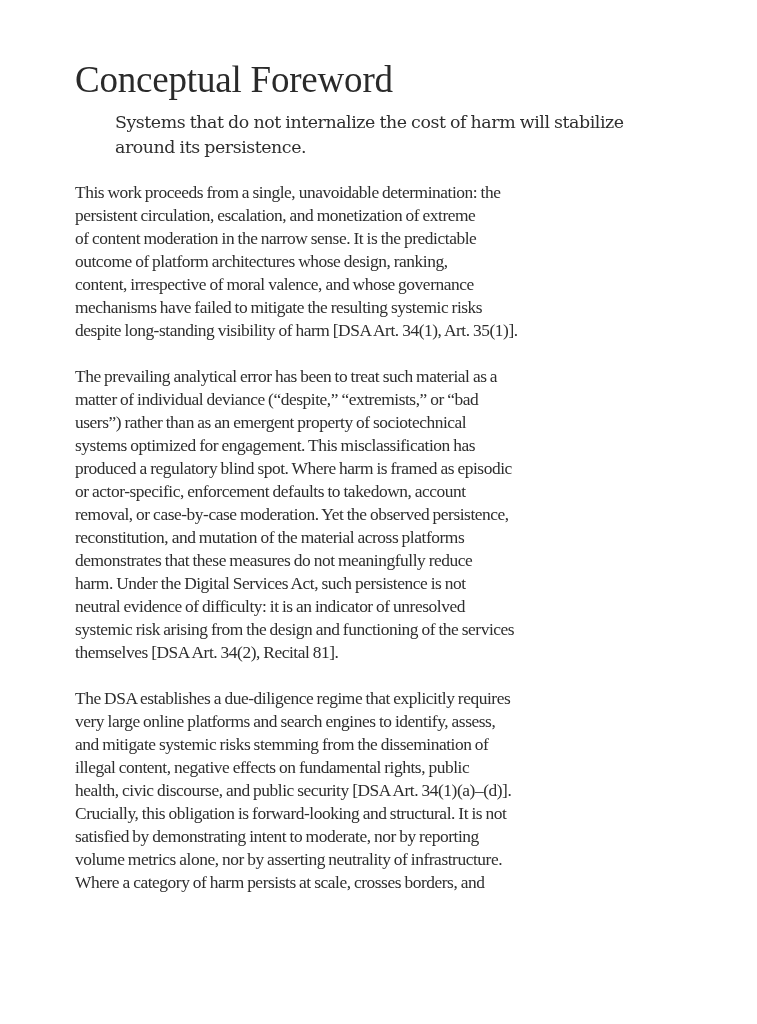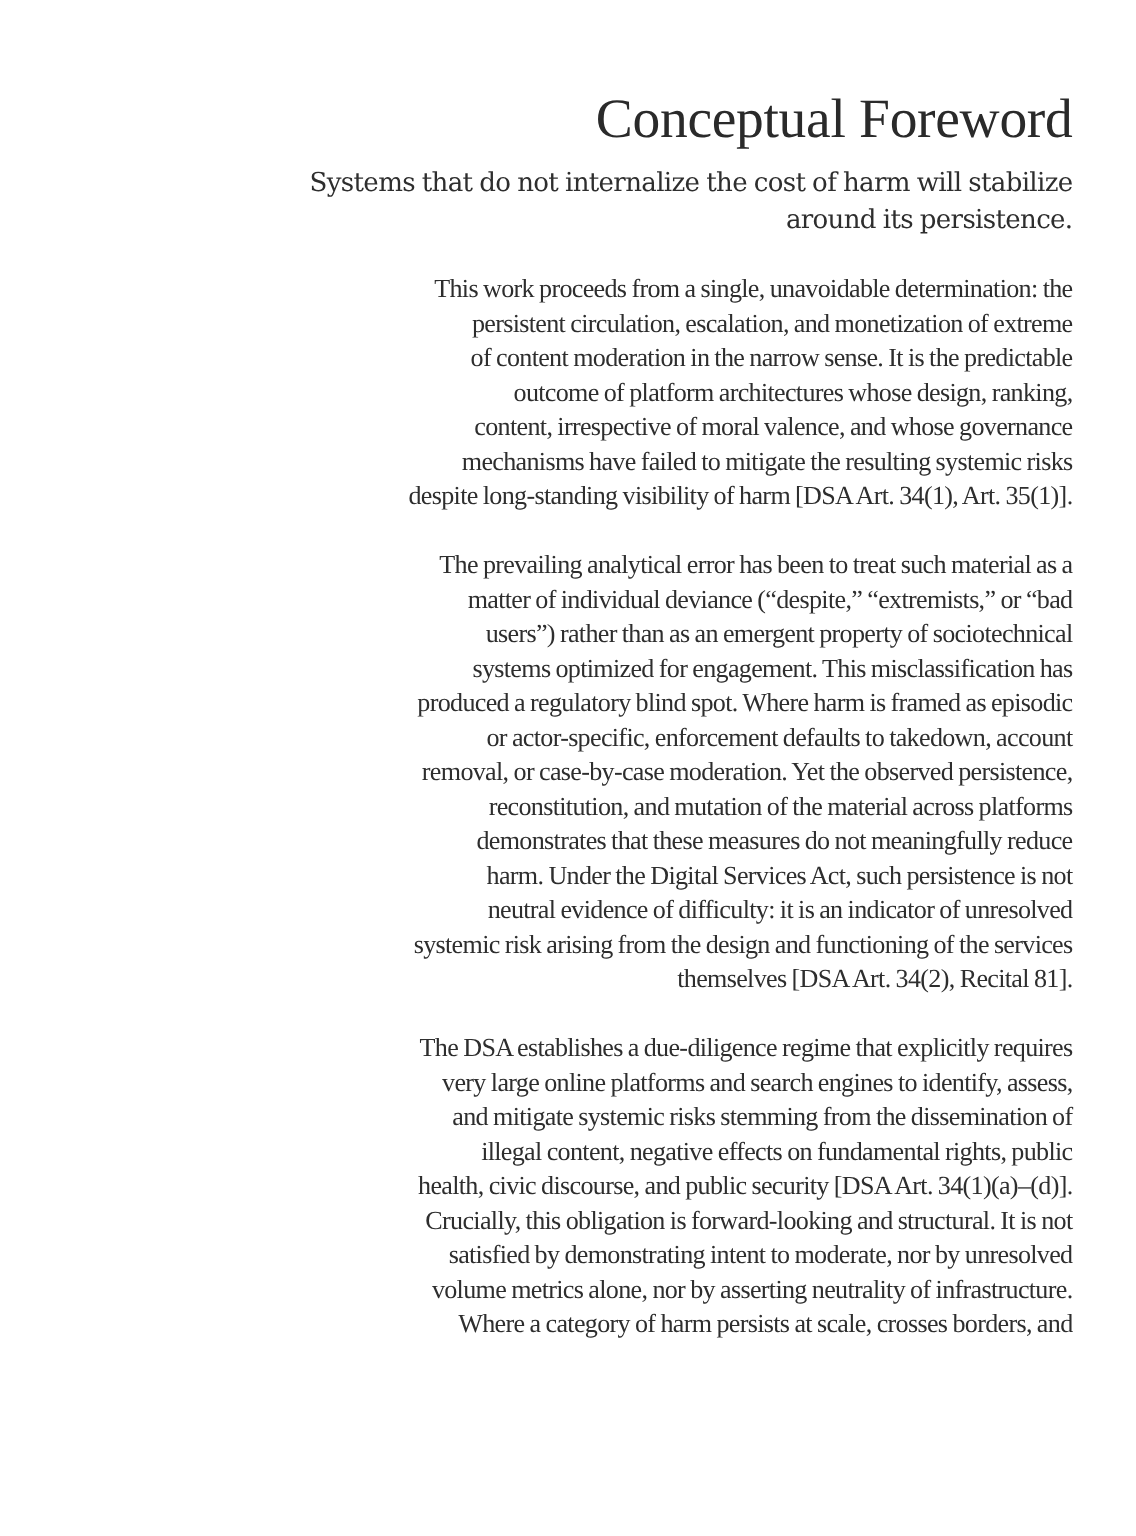--- a/index.html
+++ b/index.html
@@ -13,21 +13,20 @@
       overflow: hidden;
       position: relative;
     }
     .page {
       position: absolute;
       left: 75px;
       top: 56px;
       width: 640px;
       color: #2e2e2e;
       font-family: "DejaVu Serif", "Liberation Serif", serif;
-      text-align: right;
     }
     .title {
       font-family: "Liberation Serif", "DejaVu Serif", serif;
       font-size: 37px;
       font-weight: normal;
       line-height: 48px;
       margin: 0 0 6px 0;
       color: #2a2a2a;
       letter-spacing: -0.2px;
     }
@@ -35,20 +34,21 @@
       margin: 0;
       font-size: 17.4px;
       line-height: 23px;
       letter-spacing: -0.45px;
       word-spacing: -0.5px;
       white-space: nowrap;
     }
     .para.epigraph {
       line-height: 25px;
       margin-bottom: 21px;
+      margin-left: 40px;
     }
     .para + .para {
       margin-top: 23px;
       font-family: Liberation Serif, serif;
     }
     .para.epigraph + .para {
       margin-top: 0;
     }
     .line {
       display: block;
@@ -91,17 +91,17 @@
     <span class="line">themselves [DSA Art. 34(2), Recital 81].</span>
   </p>
 
   <p class="para">
     <span class="line">The DSA establishes a due-diligence regime that explicitly requires</span>
     <span class="line">very large online platforms and search engines to identify, assess,</span>
     <span class="line">and mitigate systemic risks stemming from the dissemination of</span>
     <span class="line">illegal content, negative effects on fundamental rights, public</span>
     <span class="line">health, civic discourse, and public security [DSA Art. 34(1)(a)–(d)].</span>
     <span class="line">Crucially, this obligation is forward-looking and structural. It is not</span>
-    <span class="line">satisfied by demonstrating intent to moderate, nor by unresolved</span>
+    <span class="line">satisfied by demonstrating intent to moderate, nor by reporting</span>
     <span class="line">volume metrics alone, nor by asserting neutrality of infrastructure.</span>
     <span class="line">Where a category of harm persists at scale, crosses borders, and</span>
   </p>
 </div>
 
 </body></html>

